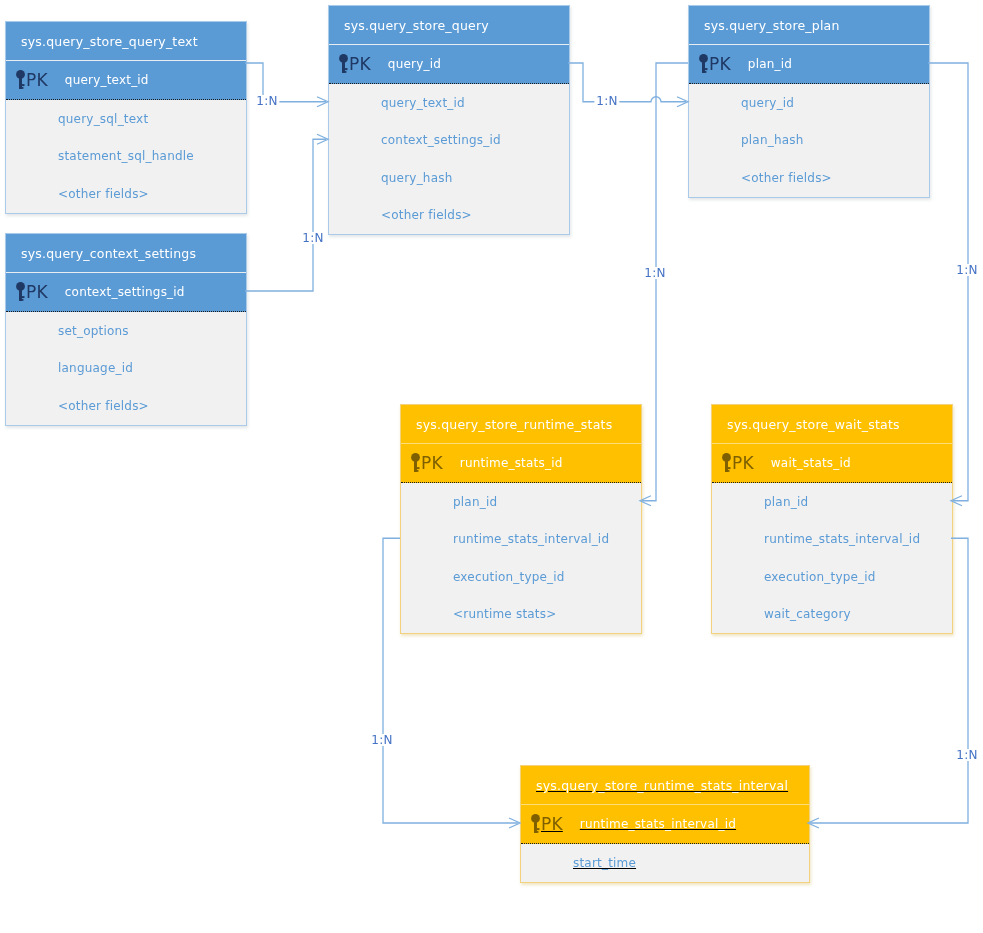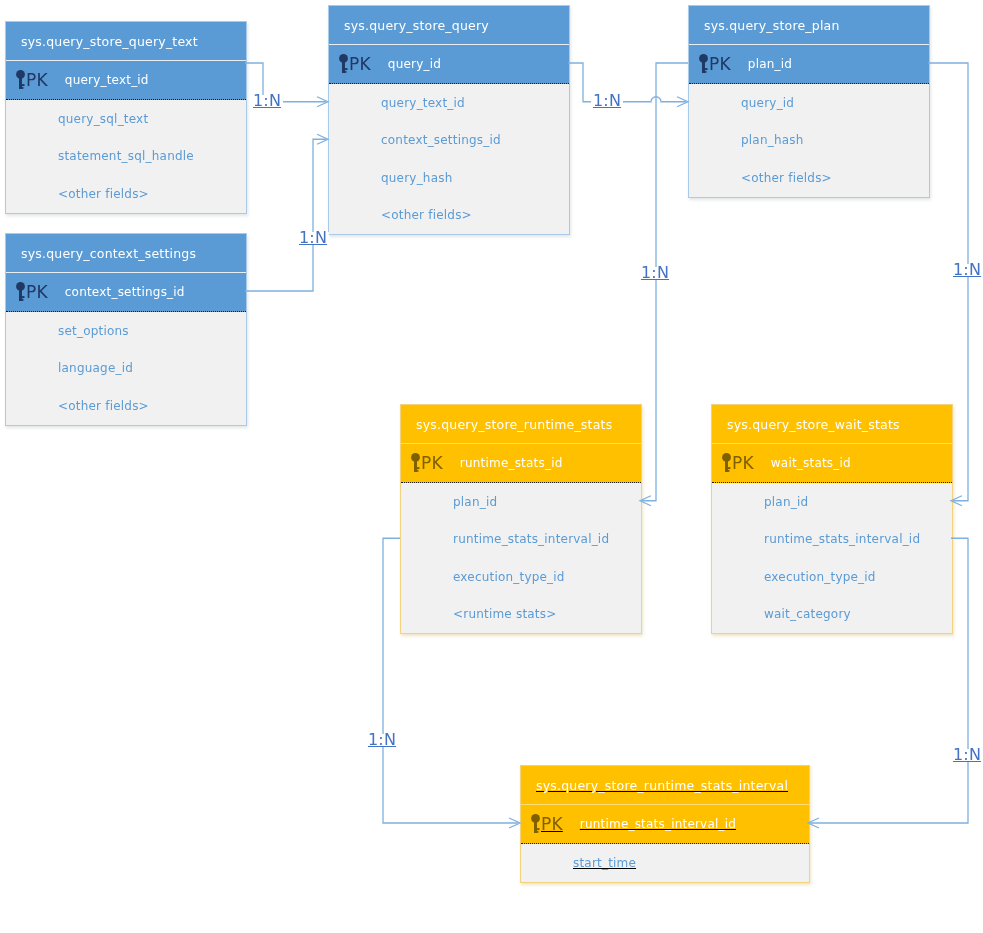--- a/index.html
+++ b/index.html
@@ -45,22 +45,22 @@
 
   
   svg.wires{position:absolute;inset:0;z-index:2;pointer-events:none;}
   svg.wires *{pointer-events:auto;}
   .wire{fill:none;stroke:#7FB0DF;stroke-width:1.3;}
   .ahead{fill:none;stroke:#7FB0DF;stroke-width:1.3;}
 
   
   .card-label{
     position:absolute;z-index:3;transform:translate(-50%,-50%);
-    background:#ffffff;padding:0 2px;font-size:16px;color:#4472C4;
-    letter-spacing:.2px;line-height:12px;text-decoration:underline;
+    background:#ffffff;padding:0 2px;font-size:12px;color:#4472C4;
+    letter-spacing:.2px;line-height:12px;
   }
 </style>
 </head>
 <body>
 
 <div class="diagram">
 
   <svg class="wires" width="983" height="933" viewBox="0 0 983 933">
     <g>
       <path class="wire" d="M245,63 H263 V101.75 H326"></path>

